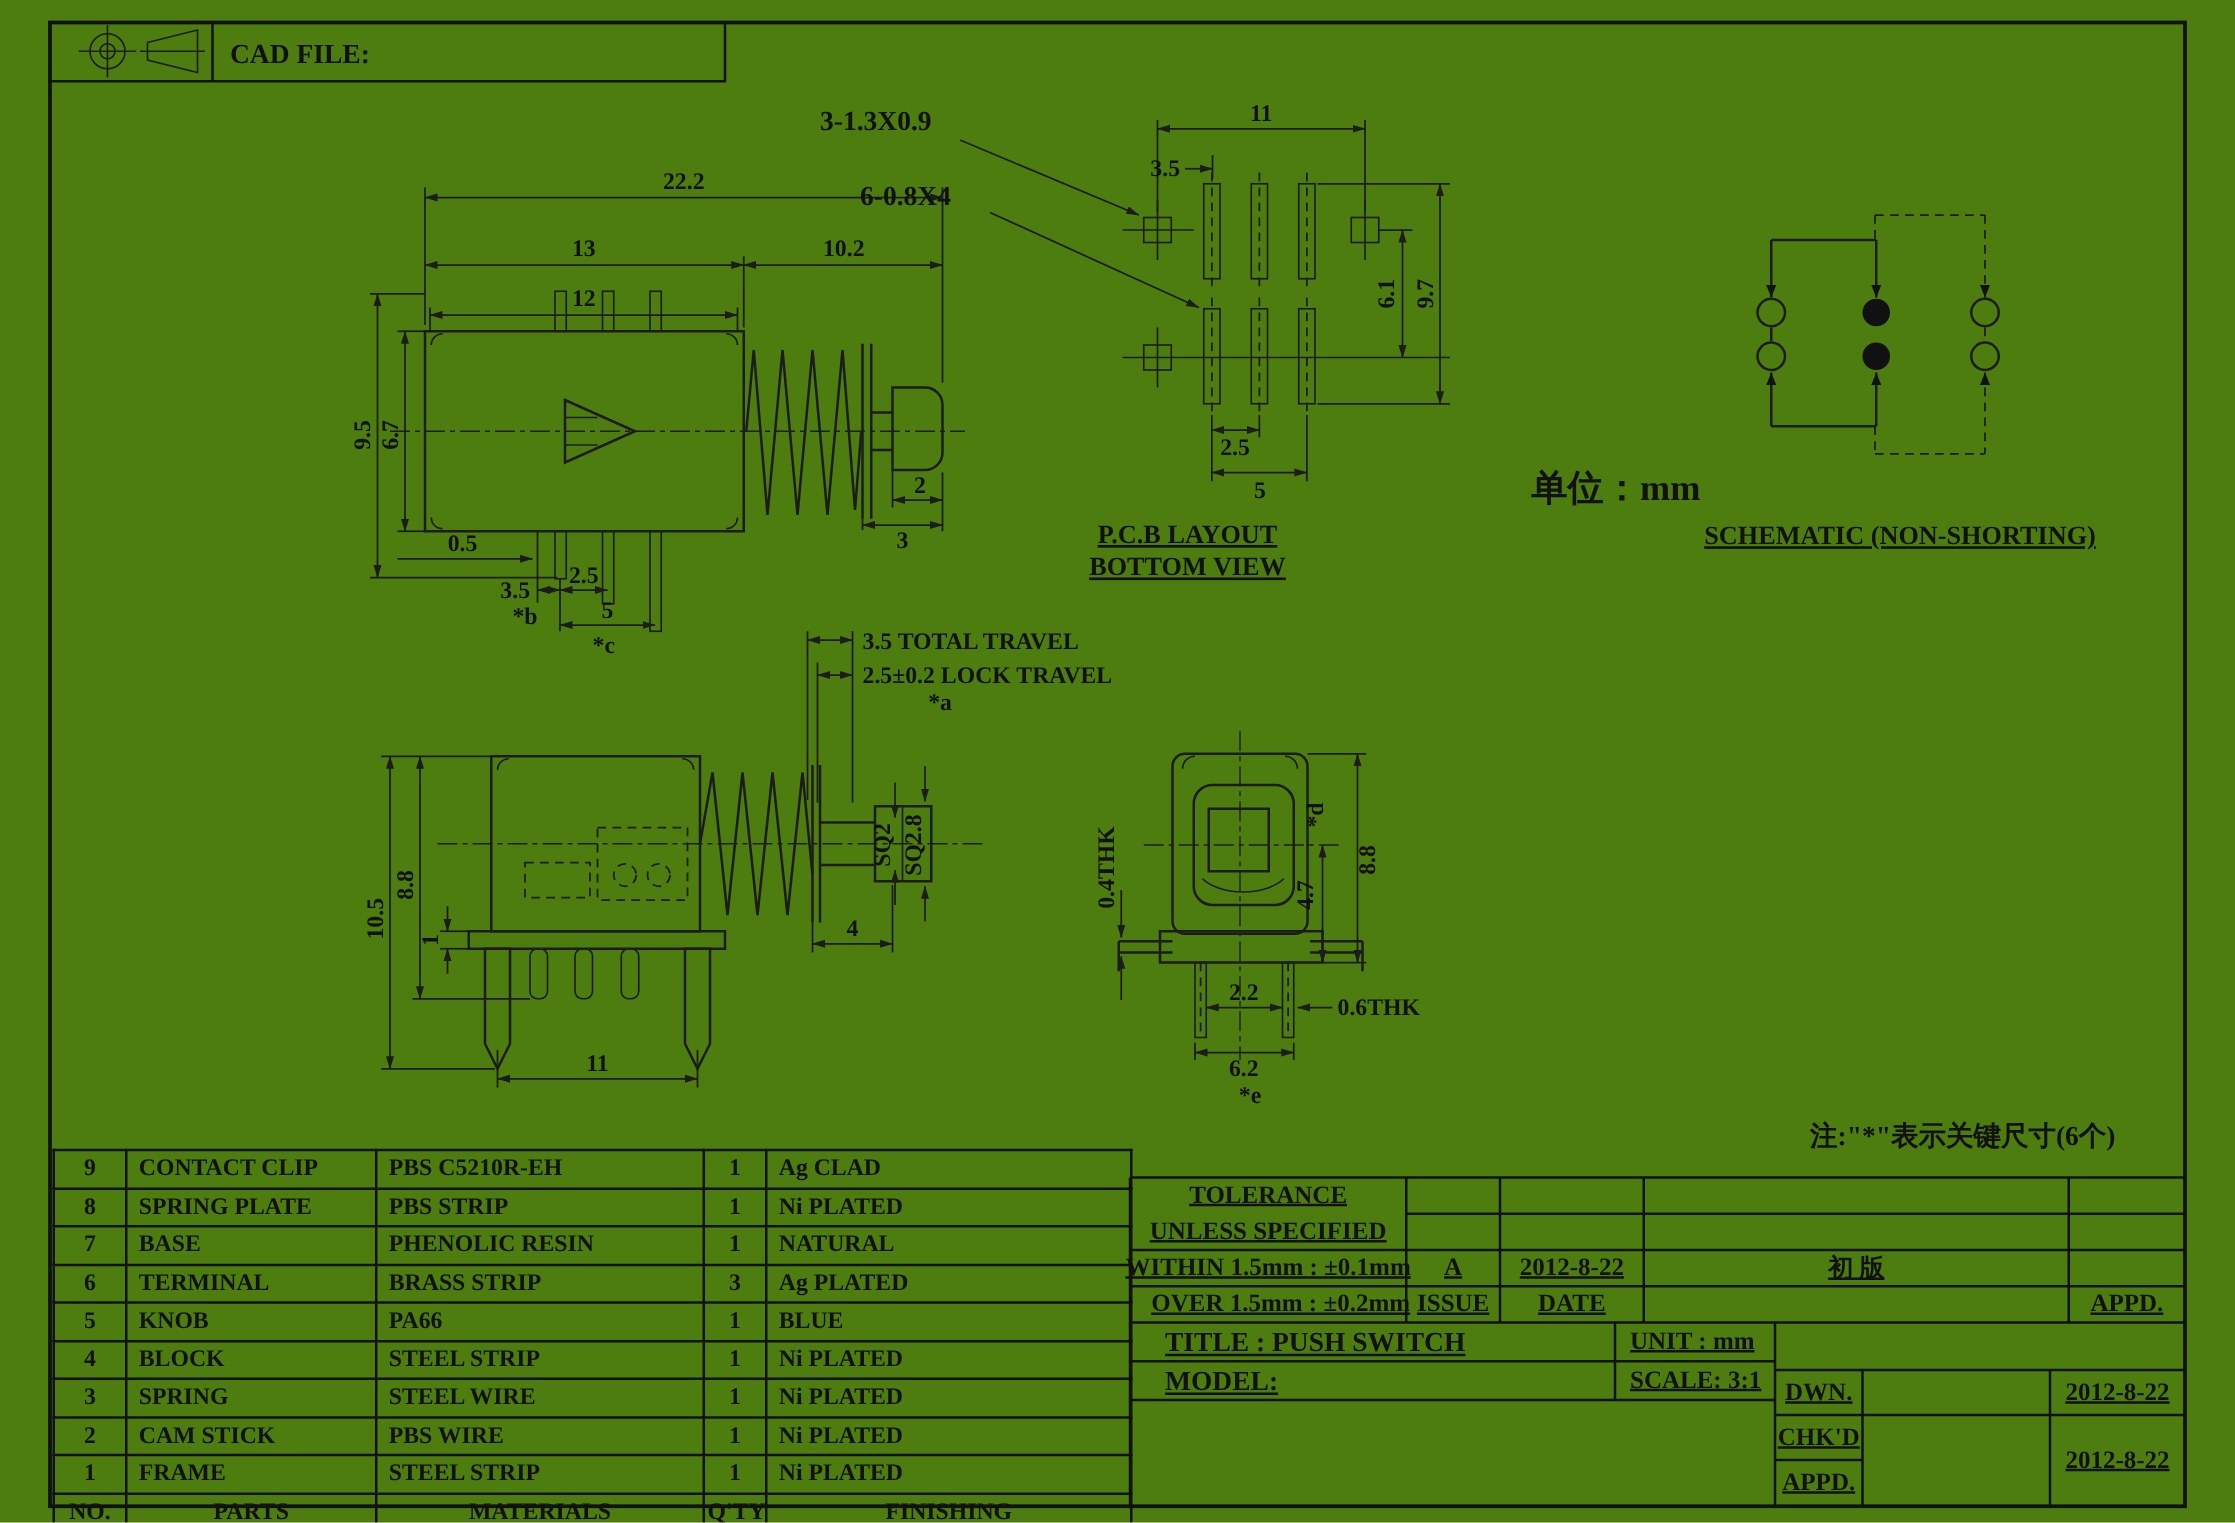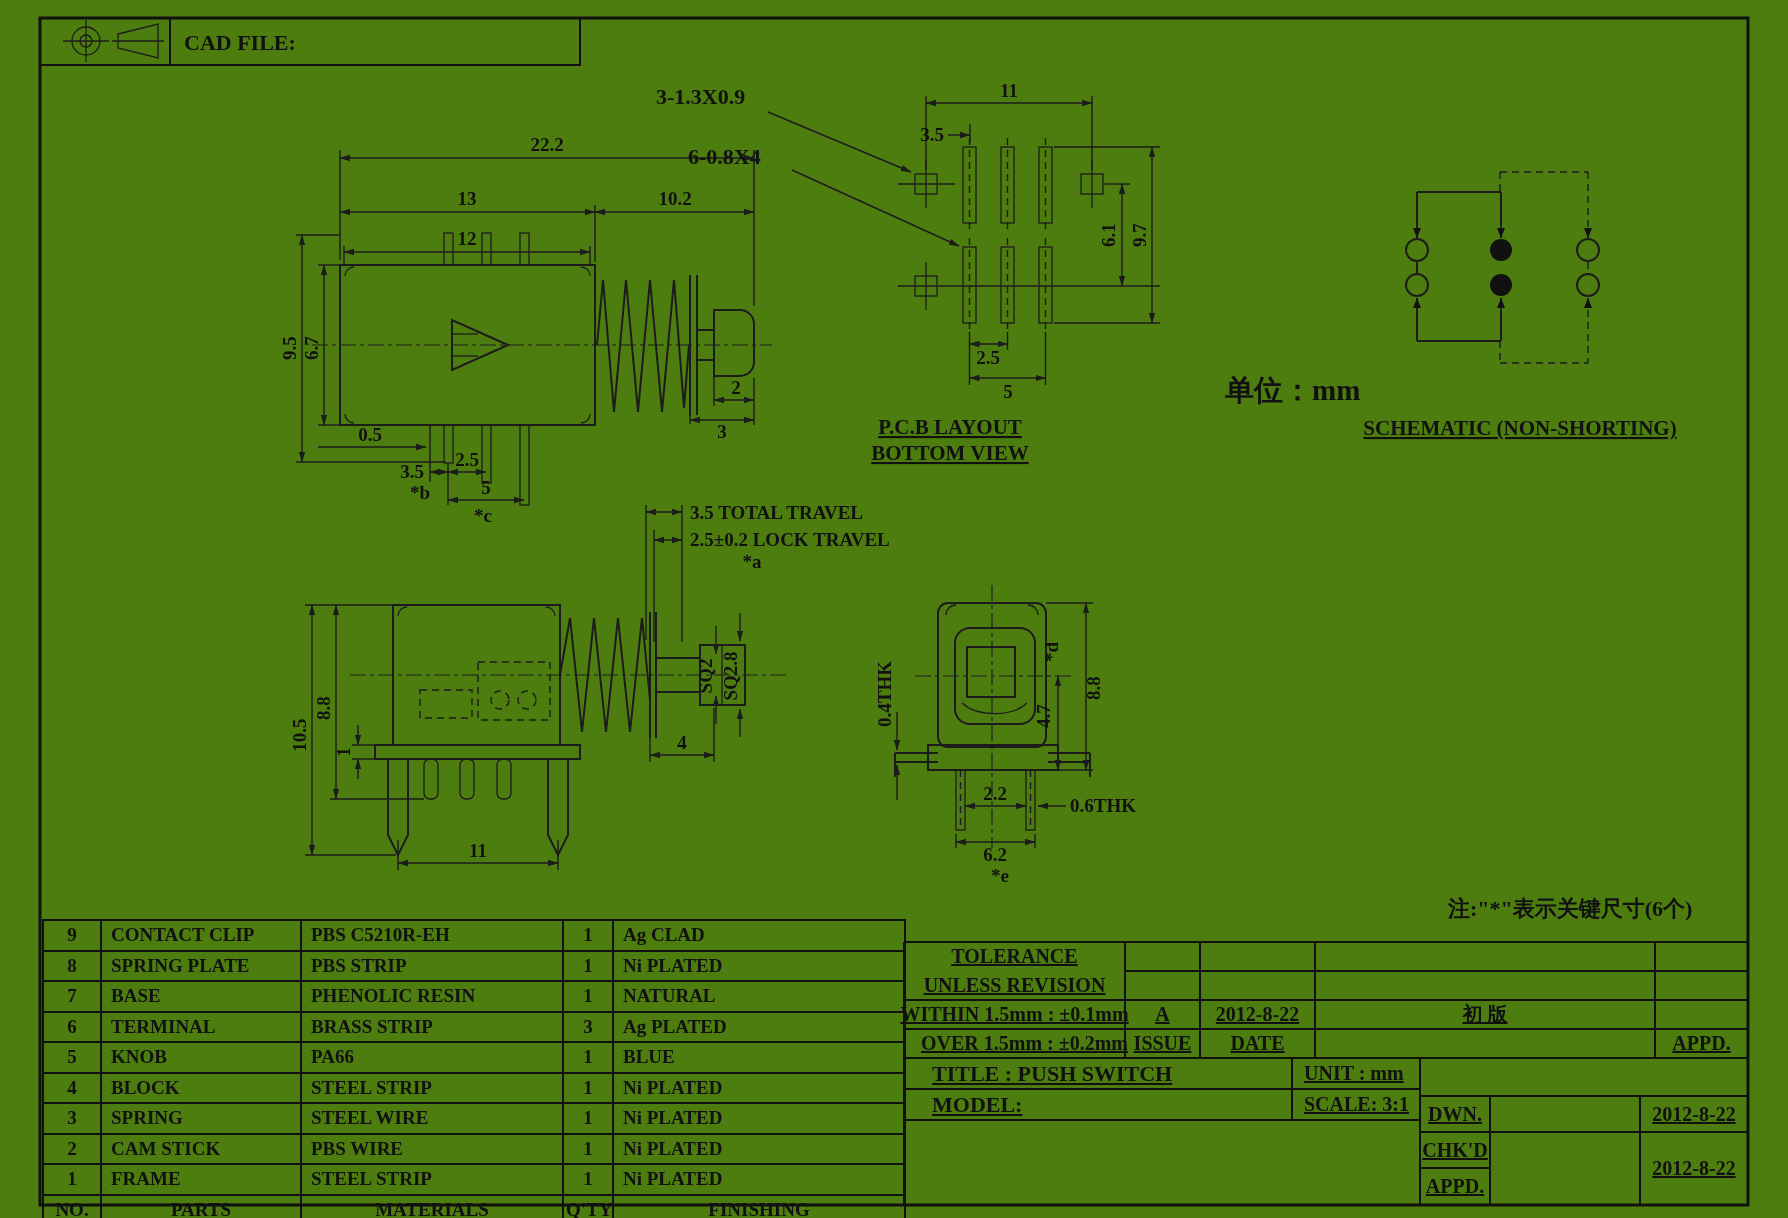--- a/index.html
+++ b/index.html
@@ -419,21 +419,21 @@
           <td class="pc">NO.</td>
           <td class="pc">PARTS</td>
           <td class="pc">MATERIALS</td>
           <td class="pc">Q'TY</td>
           <td class="pc">FINISHING</td>
         </tr>
   </tbody>
 </table>
 
 <div class="tb" style="left:904px;top:942px;width:221px;height:29px">TOLERANCE</div>
-<div class="tb" style="left:904px;top:971px;width:221px;height:29px">UNLESS  REVISION</div>
+<div class="tb" style="left:904px;top:971px;width:221px;height:29px">UNLESS  SPECIFIED</div>
 <div class="tb" style="left:904px;top:1000px;width:221px;height:29px">WITHIN 1.5mm : ±0.1mm</div>
 <div class="tb" style="left:904px;top:1029px;width:241px;height:29px">OVER 1.5mm : ±0.2mm</div>
 <div class="tb" style="left:1125px;top:1000px;width:75px;height:29px">A</div>
 <div class="tb" style="left:1200px;top:1000px;width:115px;height:29px">2012-8-22</div>
 <div class="tb" style="left:1315px;top:1000px;width:340px;height:29px">初 版</div>
 <div class="tb" style="left:1125px;top:1029px;width:75px;height:29px">ISSUE</div>
 <div class="tb" style="left:1200px;top:1029px;width:115px;height:29px">DATE</div>
 <div class="tb" style="left:1655px;top:1029px;width:93px;height:29px">APPD.</div>
 <div class="tb left big" style="left:904px;top:1058px;width:388px;height:31px">TITLE : PUSH SWITCH</div>
 <div class="tb left" style="left:1292px;top:1058px;width:128px;height:31px">UNIT :  mm</div>

